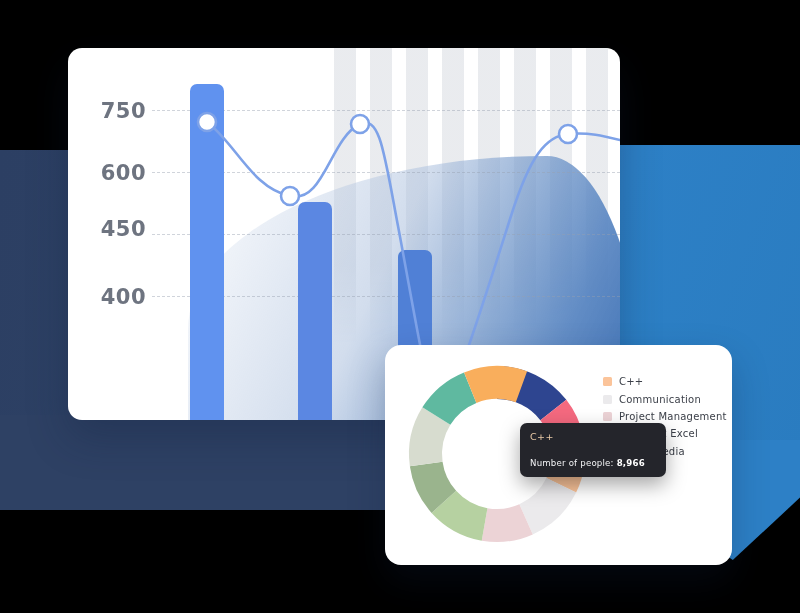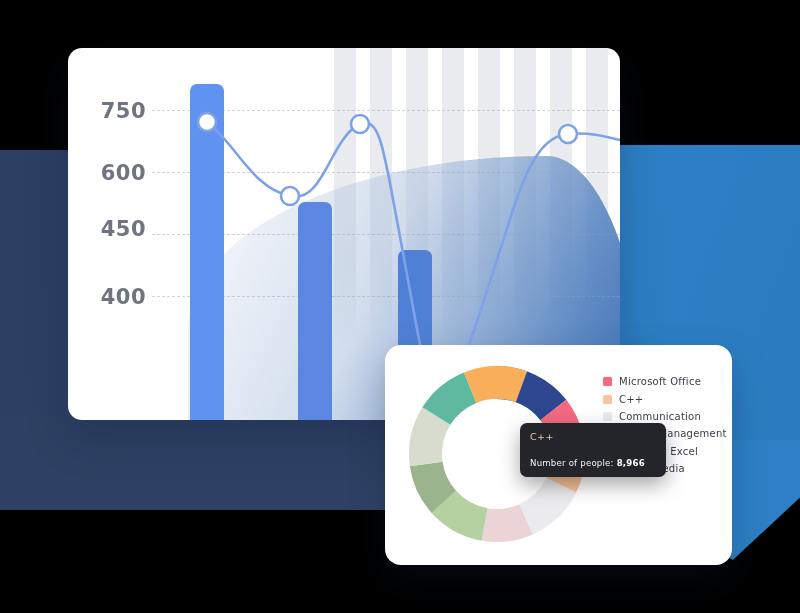--- a/index.html
+++ b/index.html
@@ -273,24 +273,20 @@
             <path d="M 20.371767538234508 48.36710474747798 A 88 88 0 0 1 62.03461977939972 13.407820798122714
      L 74.39663736212482 44.004887998826696 A 55 55 0 0 0 48.35735471139657 65.85444046717373 Z" fill="#5fb9a0"></path>
             <path d="M 62.03461977939972 13.407820798122714 A 88 88 0 0 1 125.0977726126588 12.307049370840048
      L 113.81110788291176 43.31690585677503 A 55 55 0 0 0 74.39663736212482 44.004887998826696 Z" fill="#f9ae5c"></path>
           </g>
       </svg>
     </div>
 
     <div class="legend" id="legend-host">
         <div class="legend-row">
-          <span class="swatch" style="background: rgb(244, 105, 127);"></span>
-          <span class="legend-label">Microsoft Office</span>
-        </div>
-        <div class="legend-row">
           <span class="swatch" style="background: rgb(251, 196, 154);"></span>
           <span class="legend-label">C++</span>
         </div>
         <div class="legend-row">
           <span class="swatch" style="background: rgb(235, 234, 236);"></span>
           <span class="legend-label">Communication</span>
         </div>
         <div class="legend-row">
           <span class="swatch" style="background: rgb(236, 211, 214);"></span>
           <span class="legend-label">Project Management</span>

